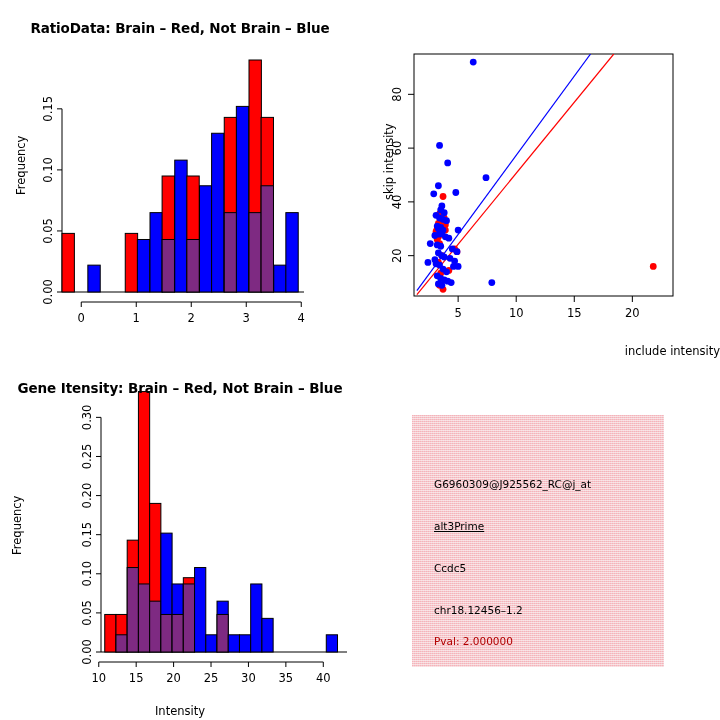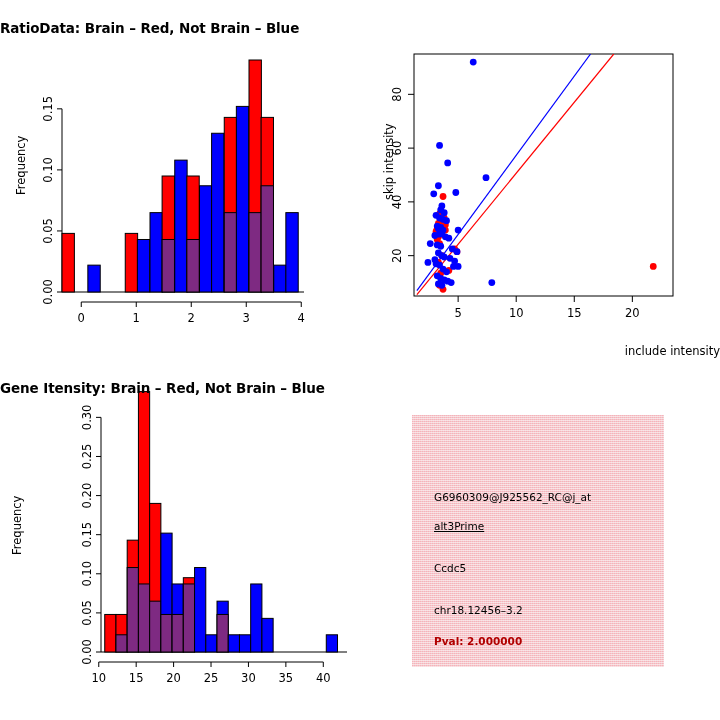--- a/index.html
+++ b/index.html
@@ -1,20 +1,20 @@
 <!DOCTYPE html>
 <html><head>
 <meta charset="utf-8">
 <style>
   html,body{margin:0;padding:0;background:#ffffff;}
   body{width:720px;height:720px;font-family:"DejaVu Sans",sans-serif;color:#000;}
   #root{position:relative;width:720px;height:720px;overflow:hidden;background:#fff;}
   .panel{position:absolute;}
   .ptitle{
-    position:absolute;text-align:left;font-weight:bold;
+    position:absolute;text-align:center;font-weight:bold;
     font-size:13.5px;font-family:"DejaVu Sans",sans-serif;
     white-space:nowrap;color:#000;letter-spacing:-0.1px;
   }
   .axlabel{
     position:absolute;font-size:11.5px;font-family:"DejaVu Sans",sans-serif;
     color:#000;white-space:nowrap;text-align:center;
   }
   .vert{
     transform-origin:0 0;
   }
@@ -23,21 +23,21 @@
     position:absolute;
     background-color:#f0c8cc;
     background-image:
       repeating-linear-gradient(0deg, rgba(255,255,255,.55) 0 1px, rgba(0,0,0,0) 1px 2px),
       repeating-linear-gradient(90deg, rgba(250,170,178,.75) 0 1px, rgba(0,0,0,0) 1px 2px);
   }
   .infoline{
     position:absolute;font-size:10.5px;
     font-family:"DejaVu Sans",sans-serif;white-space:nowrap;color:#000;
   }
-  .infoline.pv{color:#b00000;font-weight:bold;}
+  .infoline.pv{color:#b00000;}
 </style>
 </head>
 <body>
 
 <div id="root">
 
   <div class="panel" style="left:0;top:0;width:360px;height:360px;">
     <div class="ptitle" style="left:0;top:20px;width:360px;">RatioData: Brain – Red, Not Brain – Blue</div>
     <svg id="svg-ratio" width="360" height="360">
         <line x1="62" y1="292" x2="62" y2="108.84210526315789" stroke="#000" stroke-width="1"></line>
@@ -243,26 +243,27 @@
         <rect x="155.55590062111798" y="207.53432835820894" width="11.226708074534201" height="84.46567164179106" fill="#0000FF" stroke="#000" stroke-width="1"></rect>
         <rect x="166.7826086956522" y="274.79402985074626" width="11.226708074534145" height="17.205970149253744" fill="#0000FF" stroke="#000" stroke-width="1"></rect>
         <rect x="178.00931677018633" y="241.16417910447763" width="11.226708074534145" height="50.835820895522374" fill="#0000FF" stroke="#000" stroke-width="1"></rect>
         <rect x="178.00931677018633" y="254.4597014925373" width="11.226708074534145" height="37.540298507462694" fill="#7E2A82" stroke="#000" stroke-width="1"></rect>
         <rect x="189.23602484472048" y="274.79402985074626" width="11.226708074534173" height="17.205970149253744" fill="#0000FF" stroke="#000" stroke-width="1"></rect>
         <rect x="200.46273291925465" y="274.79402985074626" width="11.226708074534173" height="17.205970149253744" fill="#0000FF" stroke="#000" stroke-width="1"></rect>
         <rect x="211.68944099378882" y="223.95820895522388" width="11.226708074534145" height="68.04179104477612" fill="#0000FF" stroke="#000" stroke-width="1"></rect>
         <rect x="222.91614906832297" y="258.37014925373137" width="11.226708074534116" height="33.62985074626863" fill="#0000FF" stroke="#000" stroke-width="1"></rect>
         <rect x="287.28260869565213" y="274.79402985074626" width="11.226708074534145" height="17.205970149253744" fill="#0000FF" stroke="#000" stroke-width="1"></rect>
       </svg>
+    <div class="axlabel" style="left:0;top:344px;width:360px;">Intensity</div>
     <div class="axlabel vert" style="left:10px;top:195px;transform:rotate(-90deg);">Frequency</div>
   </div>
 
   <div class="panel" style="left:360px;top:360px;width:360px;height:360px;">
     <div class="infoPanel" style="left:52px;top:55px;width:252px;height:252px;">
-      <div class="infoline" style="left:22px;top:63px;margin-top:13px;">G6960309@J925562_RC@j_at</div>
+      <div class="infoline" style="left:22px;top:63px;">G6960309@J925562_RC@j_at</div>
       <div class="infoline" style="left:22px;top:105px;text-decoration:underline;">alt3Prime</div>
       <div class="infoline" style="left:22px;top:147px;">Ccdc5</div>
-      <div class="infoline" style="left:22px;top:189px;">chr18.12456–3.2</div>
+      <div class="infoline" style="left:22px;top:189px;">chr18.12456–1.2</div>
       <div class="infoline pv" style="left:22px;top:220px;">Pval: 2.000000</div>
     </div>
   </div>
 
 </div>
 
 </body></html>

